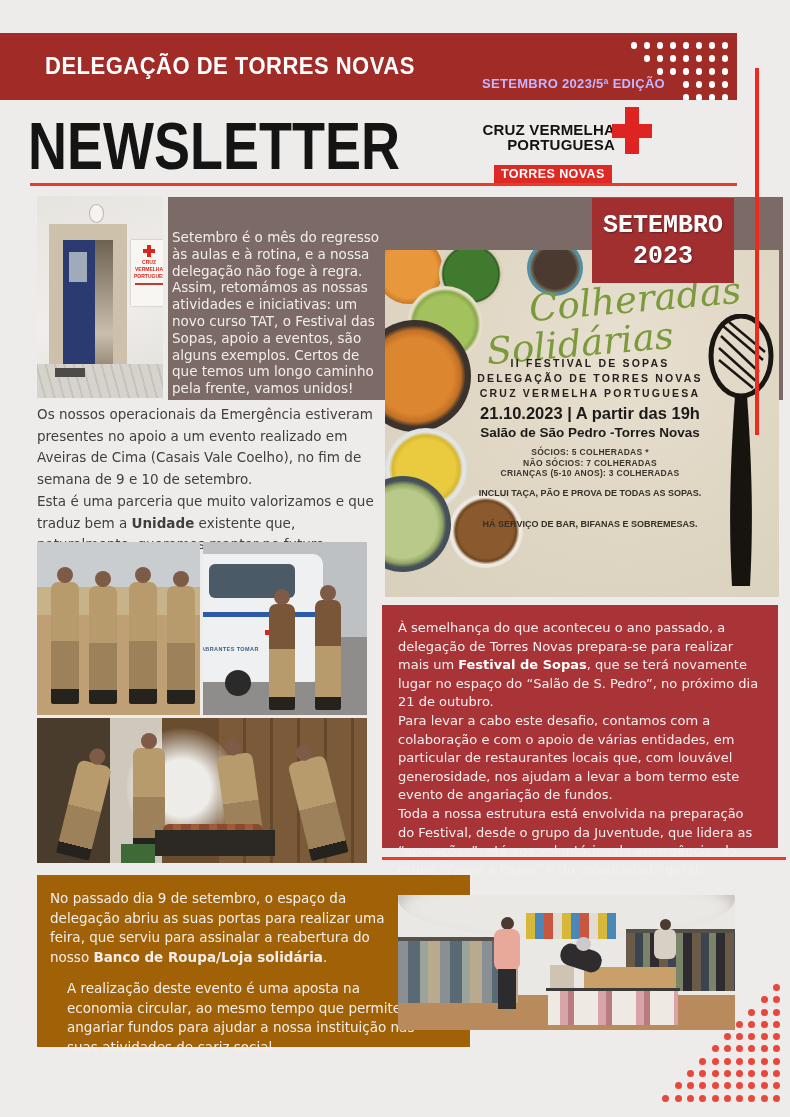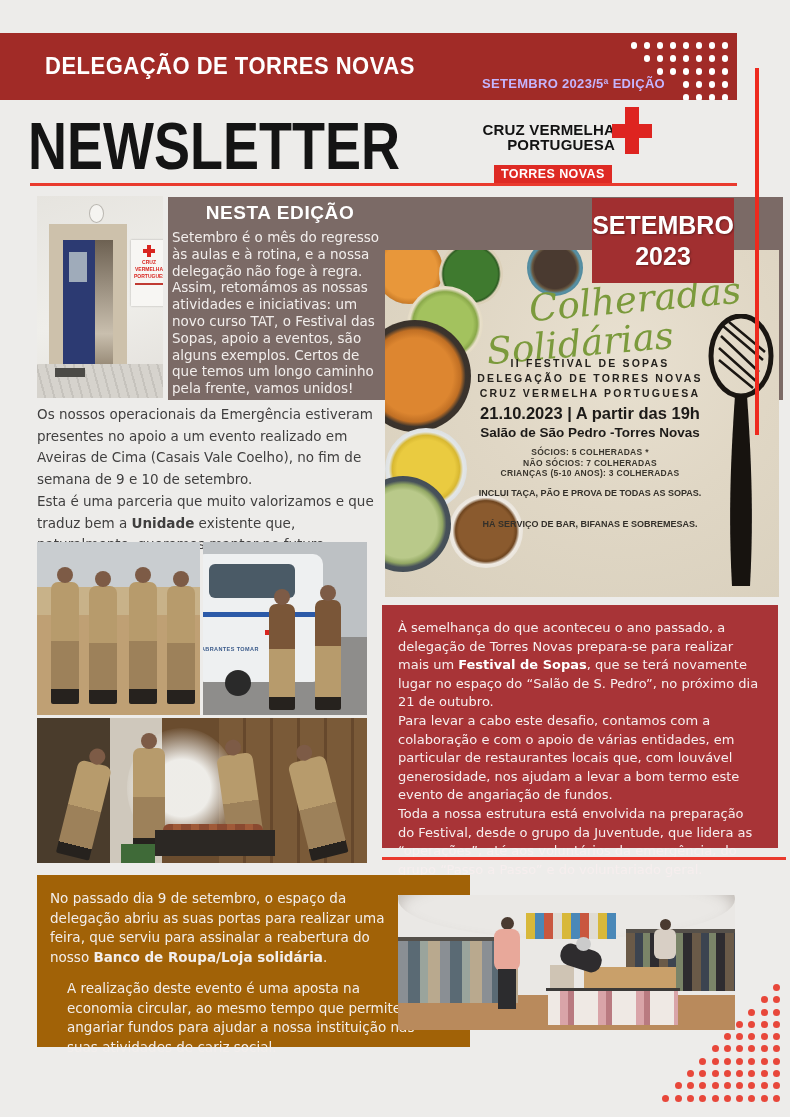--- a/index.html
+++ b/index.html
@@ -83,21 +83,21 @@
   #price1{top:197px;} #price2{top:208px;} #price3{top:218px;}
   #poster-includes{top:238px;font-weight:bold;font-size:9px;color:#33302a;}
   #poster-bar{top:269px;font-weight:bold;font-size:9px;color:#33302a;}
   #poster-funds{top:275px;left:90px;width:230px;font-weight:bold;font-size:7.5px;line-height:10px;color:#3a362e;}
   #poster-discount{top:301px;left:90px;width:230px;font-weight:bold;font-size:7.5px;line-height:10px;color:#3a362e;}
   #spoon{left:316px;top:64px;}
 
   
   #month-box{left:592px;top:198px;width:142px;height:85px;background:#a12f30;z-index:4;
              display:flex;flex-direction:column;justify-content:center;align-items:center;
-             color:#fff;font-family:Liberation Sans, sans-serif;font-weight:bold;font-size:25px;line-height:31px;
+             color:#fff;font-family:Liberation Mono, monospace;font-weight:bold;font-size:25px;line-height:31px;
              text-shadow:1px 1px 2px rgba(0,0,0,.35);}
 
   
   #para-emerg{left:37px;top:404px;width:350px;color:#403f3f;font-size:13.5px;line-height:21.7px;white-space:pre-line;}
   .photo{overflow:hidden;}
   #photoA{left:37px;top:542px;width:163px;height:173px;
           background:linear-gradient(#c9cdd0 0 26%,#c8b289 26% 42%,#bfa074 42% 100%);}
   #photoB{left:203px;top:542px;width:164px;height:173px;
           background:linear-gradient(#bdc1c4 0 55%,#8e8d8b 55% 100%);}
   #photoC{left:37px;top:718px;width:330px;height:145px;
@@ -230,21 +230,20 @@
     <div class="abs" id="door-ground"></div>
     <div class="abs" id="door-mat"></div>
     <div class="abs" id="door-sign">
       <div class="abs plus" id="door-sign-cross"></div>
       <div class="sign-line" style="margin-top:19px">CRUZ</div>
       <div class="sign-line">VERMELHA</div>
       <div class="sign-line">PORTUGUESA</div>
       <div id="door-sign-sub"></div>
     </div>
   </div>
-  <div class="abs" id="nesta-heading">NESTA EDIÇÃO</div>
   <div class="abs" id="nesta-body">Setembro é o mês do regresso às aulas e à rotina, e a nossa delegação não foge à regra. Assim, retomámos as nossas atividades e iniciativas: um novo curso TAT, o Festival das Sopas, apoio a eventos, são alguns exemplos. Certos de que temos um longo caminho pela frente, vamos unidos!</div>
 
   <div class="abs" id="poster">
     <div class="bowl" id="bowl-orange-top"></div>
     <div class="bowl" id="bowl-parsley"></div>
     <div class="bowl" id="bowl-teal"></div>
     <div class="bowl" id="bowl-greensoup"></div>
     <div class="bowl" id="bowl-pot"></div>
     <div class="bowl" id="bowl-yellow"></div>
     <div class="bowl" id="bowl-brown"></div>

